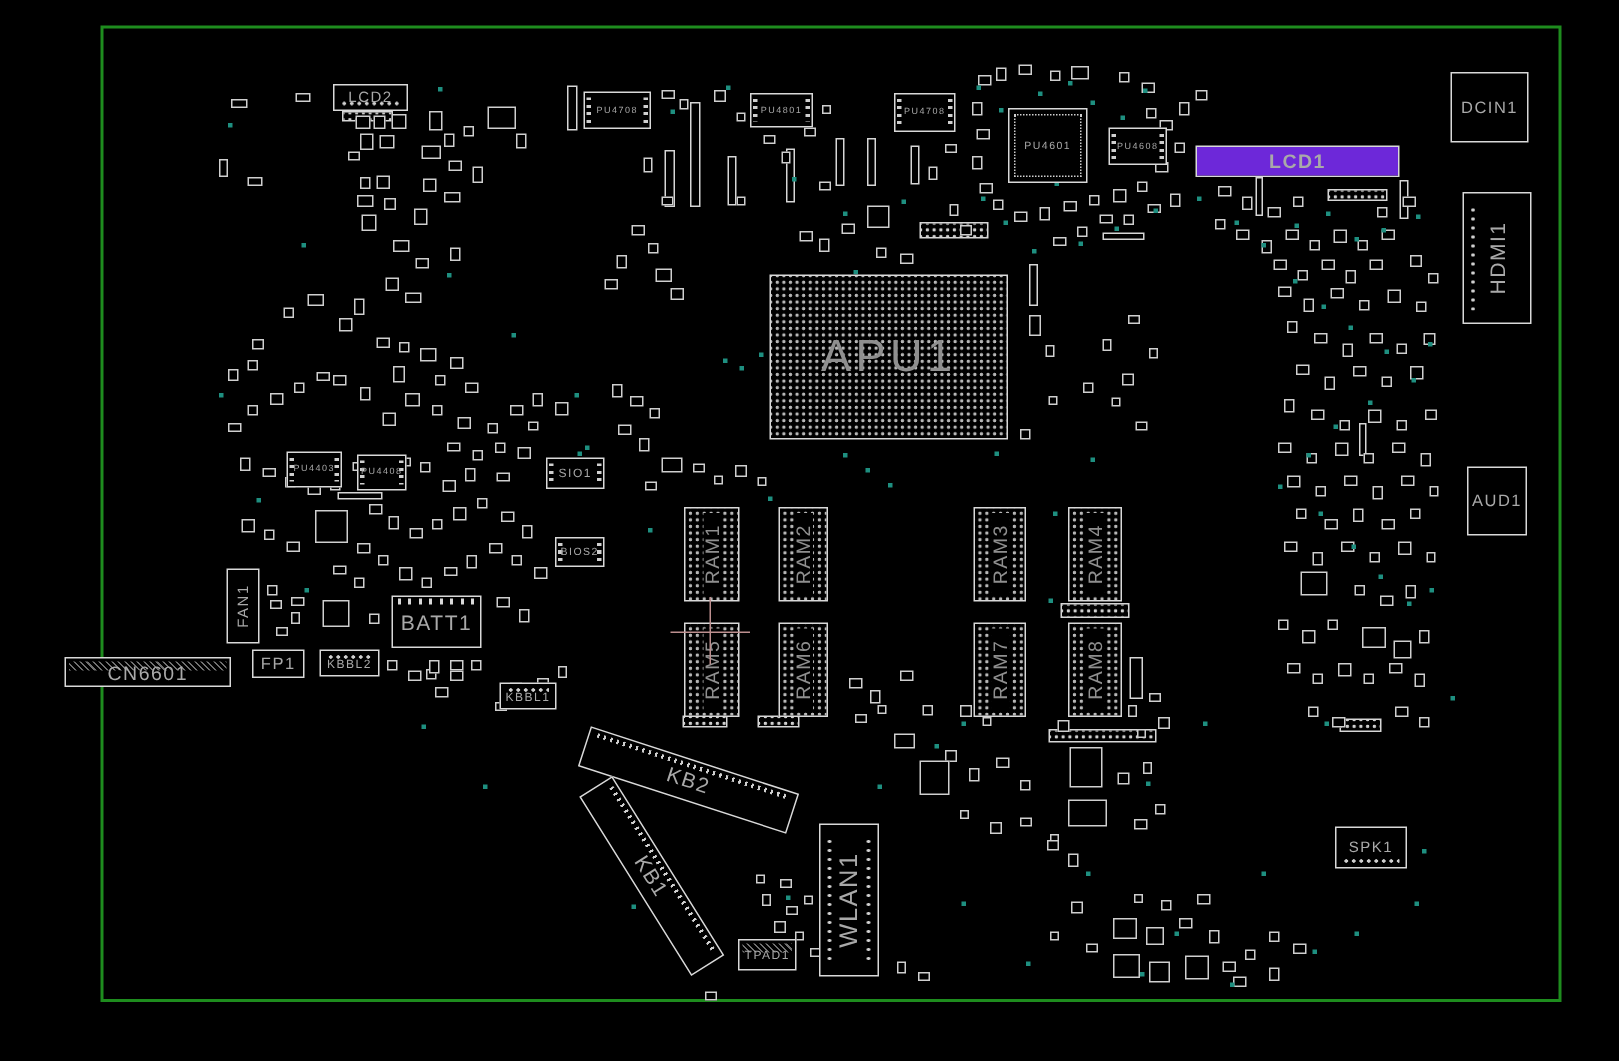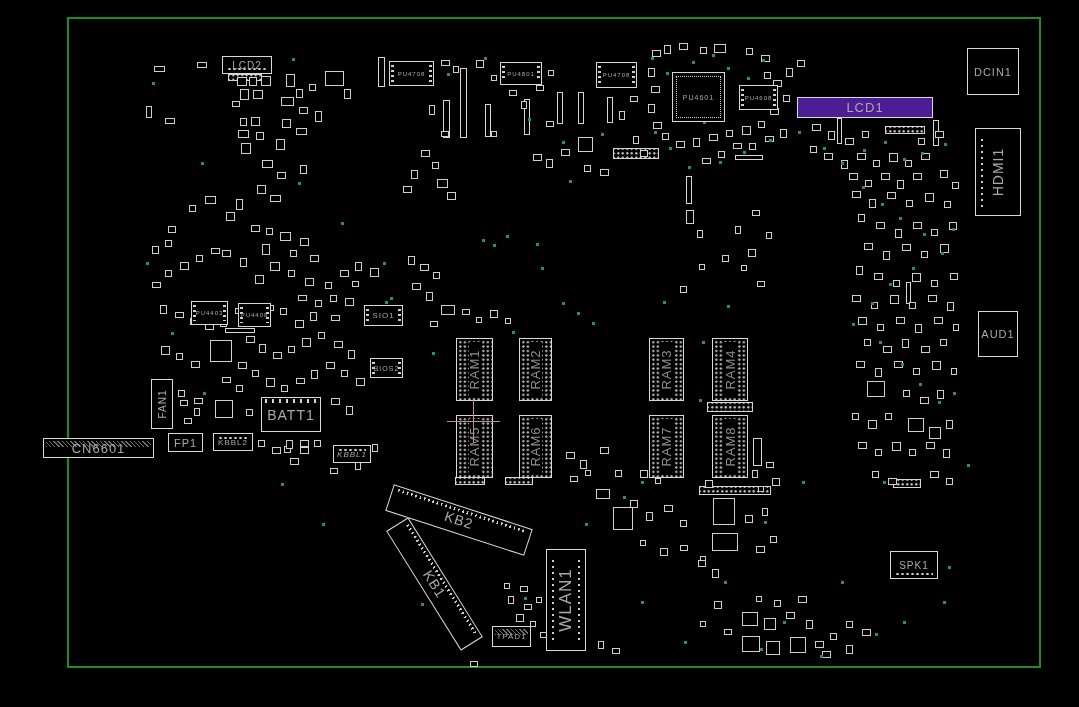--- a/index.html
+++ b/index.html
@@ -38,21 +38,21 @@
   .pins-top::after{content:"";position:absolute;left:3px;right:3px;top:1px;height:4px;
        background:repeating-linear-gradient(90deg,#d8d8d8 0 2px,transparent 2px 7px);}
   .hatch-top::before{content:"";position:absolute;left:2px;right:2px;top:2px;height:6px;
        background:repeating-linear-gradient(45deg,rgba(205,205,205,.55) 0 1px,transparent 1px 3px);}
   .hatch-tb::before{content:"";position:absolute;left:3px;right:3px;top:2px;height:7px;
        background:repeating-linear-gradient(45deg,rgba(205,205,205,.55) 0 1px,transparent 1px 3px);}
   .hatch-tb::after{content:"";position:absolute;left:3px;right:3px;bottom:2px;height:7px;
        background:repeating-linear-gradient(45deg,rgba(205,205,205,.55) 0 1px,transparent 1px 3px);}
   .hatch-fill::before{content:"";position:absolute;inset:2px;
        background:repeating-linear-gradient(45deg,rgba(205,205,205,.5) 0 1px,transparent 1px 3px);}
-  .hatch-fill .lbl{background:#4c1d95;padding:0 10px;}
+  .hatch-fill .lbl{background:#6d28d9;padding:0 10px;font-weight:bold;}
   .dotcol-left::before,.dotcol-lr::before{content:"";position:absolute;left:4px;top:8px;bottom:8px;width:4px;
        background:radial-gradient(circle,#cfcfcf 1px,transparent 1.35px);background-size:4px 6px;}
   .dotcol-lr::after{content:"";position:absolute;right:4px;top:8px;bottom:8px;width:4px;
        background:radial-gradient(circle,#cfcfcf 1px,transparent 1.35px);background-size:4px 6px;}
   
   .sp{position:absolute;border:1px solid #cfcfcf;box-sizing:border-box;background:#000;}
   .slot{position:absolute;border:1px solid #d6d6d6;box-sizing:border-box;background:#000;}
   .pinrow{position:absolute;border:1px solid #d6d6d6;box-sizing:border-box;
        background:radial-gradient(circle,#cfcfcf 1px,transparent 1.35px);background-size:4.5px 4.5px;
        background-position:2px 2px;}
@@ -556,20 +556,23 @@
     </div>
     <div class="comp box hatch-fill" style="left: 797px; top: 97px; width: 136px; height: 21px;">
       <span class="lbl" style="font-size: 13px;">LCD1</span>
     </div>
     <div class="comp box" style="left: 967px; top: 48px; width: 52px; height: 47px;">
       <span class="lbl" style="font-size: 11px;">DCIN1</span>
     </div>
     <div class="comp vbox dotcol-left" style="left: 975px; top: 128px; width: 46px; height: 88px;">
       <span class="lbl v" style="font-size: 14px;">HDMI1</span>
     </div>
+    <div class="comp bga" style="left: 513px; top: 183px; width: 159px; height: 110px;">
+      <span class="lbl" style="font-size: 30px;">APU1</span>
+    </div>
     <div class="comp box" style="left: 978px; top: 311px; width: 40px; height: 46px;">
       <span class="lbl" style="font-size: 11px;">AUD1</span>
     </div>
     <div class="comp ic" style="left: 191px; top: 301px; width: 37px; height: 24px;">
       <span class="lbl" style="font-size: 6px;">PU4403</span>
     </div>
     <div class="comp ic" style="left: 238px; top: 303px; width: 33px; height: 24px;">
       <span class="lbl" style="font-size: 6px;">PU4408</span>
     </div>
     <div class="comp ic" style="left: 364px; top: 305px; width: 39px; height: 21px;">
@@ -607,21 +610,21 @@
     </div>
     <div class="comp box pins-top" style="left: 261px; top: 397px; width: 60px; height: 35px;">
       <span class="lbl" style="font-size: 14px;">BATT1</span>
     </div>
     <div class="comp box" style="left: 168px; top: 433px; width: 35px; height: 19px;">
       <span class="lbl" style="font-size: 11px;">FP1</span>
     </div>
     <div class="comp box dots-top" style="left: 213px; top: 433px; width: 40px; height: 18px;">
       <span class="lbl" style="font-size: 8px;">KBBL2</span>
     </div>
-    <div class="comp box dots-top" style="left: 333px; top: 445px; width: 38px; height: 18px; font-style: italic;">
+    <div class="comp box dots-top" style="left: 333px; top: 455px; width: 38px; height: 18px;">
       <span class="lbl" style="font-size: 8px;">KBBL1</span>
     </div>
     <div class="comp box hatch-top" style="left: 43px; top: 438px; width: 111px; height: 20px;">
       <span class="lbl" style="font-size: 13px;">CN6601</span>
     </div>
     <div class="comp rot" style="left: 386px; top: 506px; width: 146px; height: 28px; transform: rotate(18deg);">
       <span class="lbl" style="font-size: 14px;">KB2</span>
     </div>
     <div class="comp rot" style="left: 364px; top: 571px; width: 141px; height: 26px; transform: rotate(58deg);">
       <span class="lbl" style="font-size: 14px;">KB1</span>

